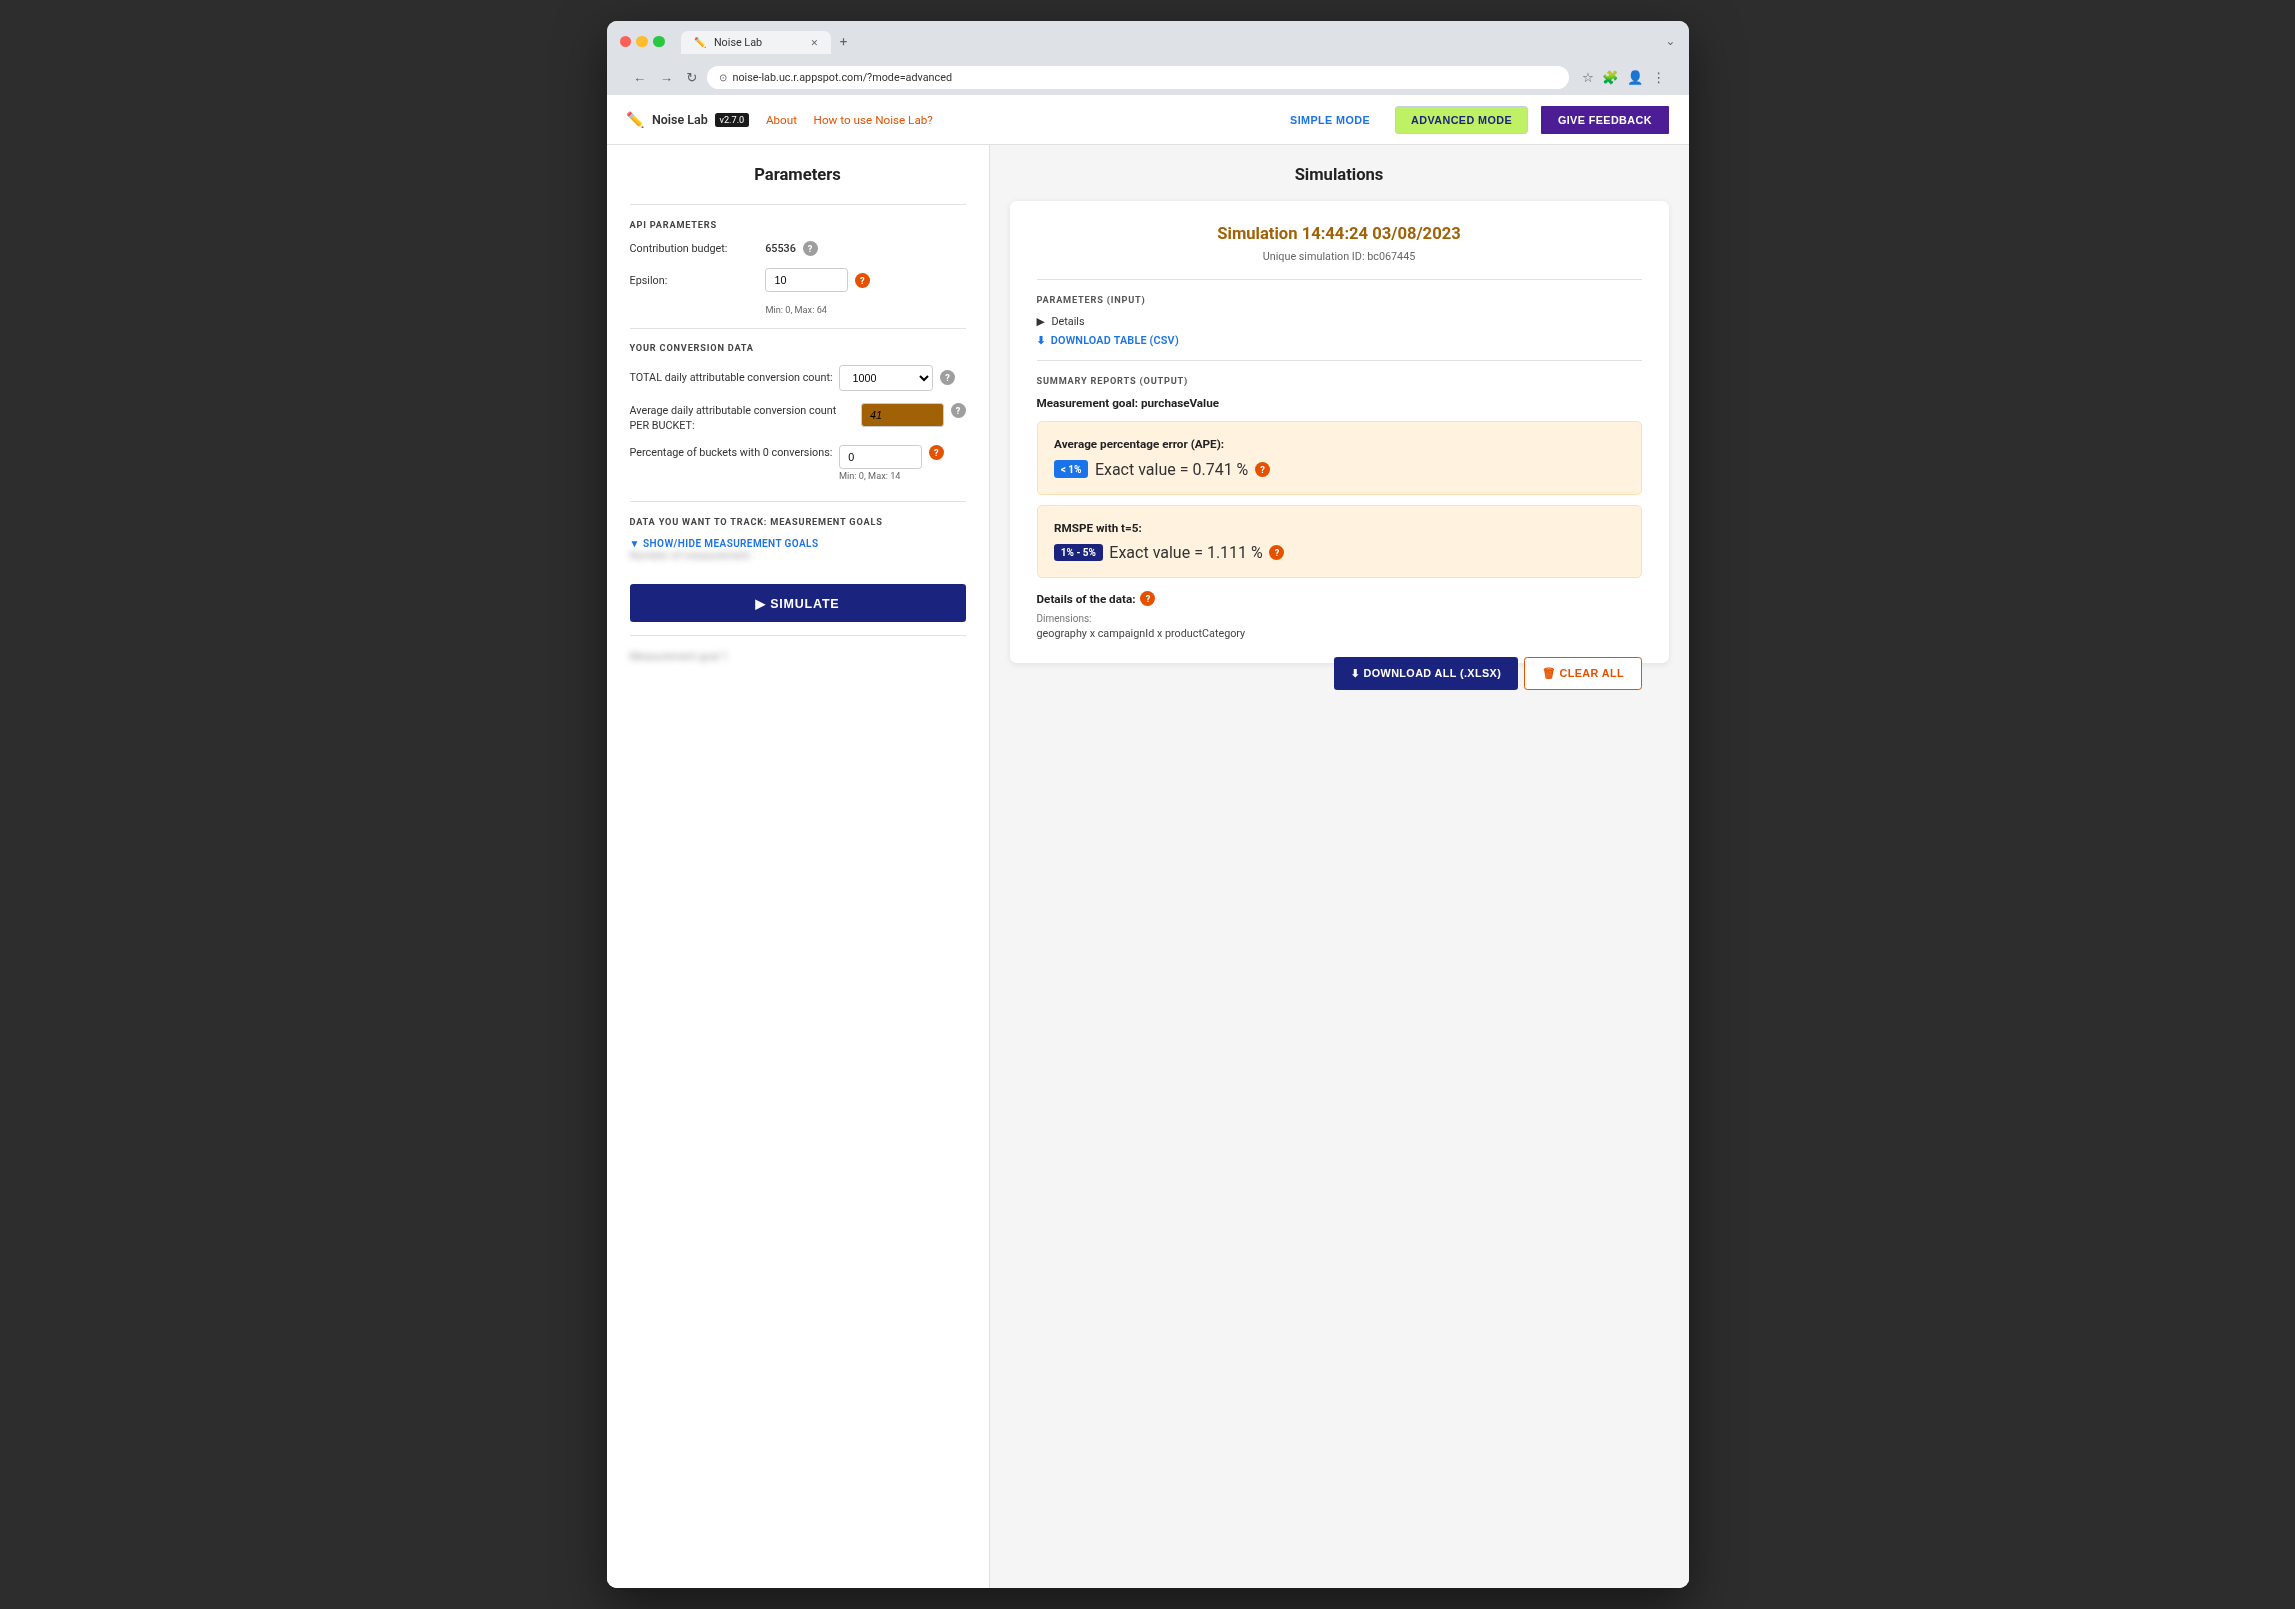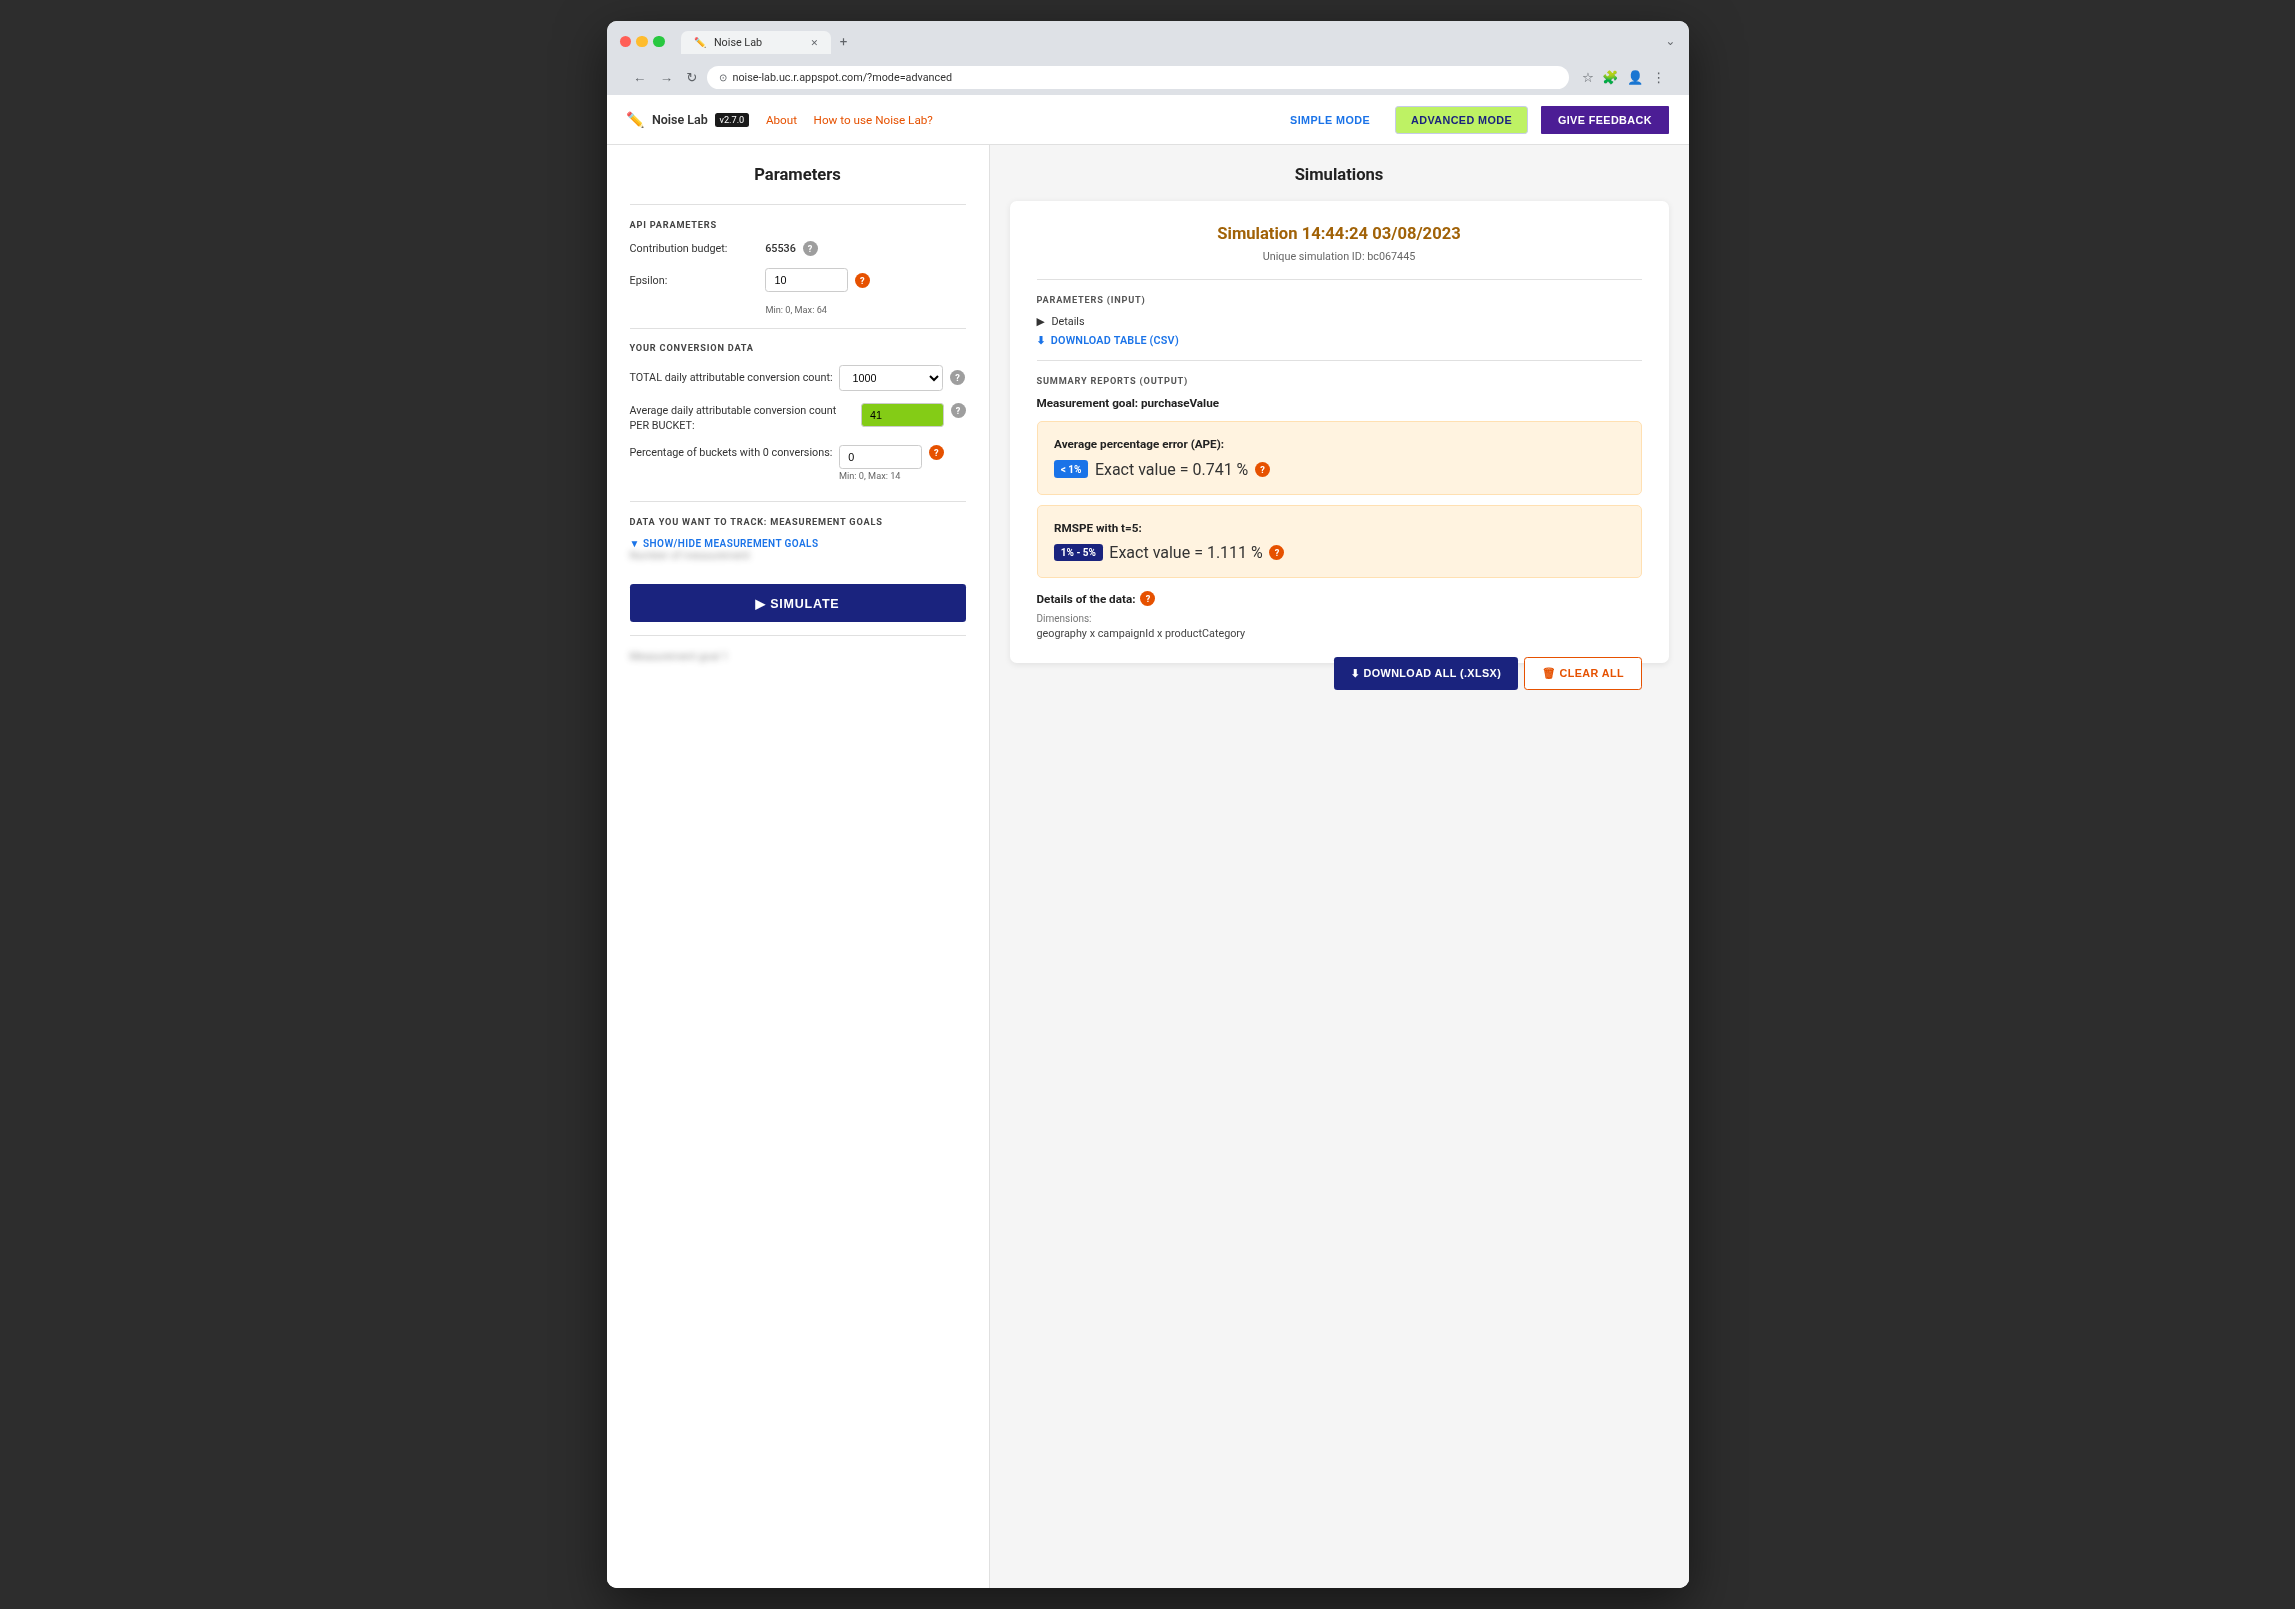--- a/index.html
+++ b/index.html
@@ -239,21 +239,21 @@
       color: #666;
       margin-top: 1.7px;
       margin-left: 136px;
       margin-bottom: 6.7px;
     }
     .param-select {
       border: 0.8px solid #ccc;
       border-radius: 3.3px;
       padding: 5px 8.3px;
       font-size: 10.8px;
-      width: 104px;
+      width: 94px;
       background: white;
       cursor: pointer;
     }
     .param-row-multi {
       display: flex;
       align-items: flex-start;
       margin-bottom: 11.7px;
       gap: 6.7px;
     }
     .param-label-multi {
@@ -543,21 +543,21 @@
         <select class="param-select">
           <option>1000</option>
           <option>500</option>
           <option>2000</option>
         </select>
         <div class="help-icon help-icon-gray">?</div>
       </div>
 
       <div class="param-row-multi">
         <span class="param-label-multi">Average daily attributable conversion count PER BUCKET:</span>
-        <input class="param-input" type="text" value="41" style="background: #84cc16;">
+        <input class="param-input" type="text" value="41" style="background: #a16207; font-style: italic;">
         <div class="help-icon help-icon-gray">?</div>
       </div>
 
       <div class="param-row-multi">
         <span class="param-label-multi">Percentage of buckets with 0 conversions:</span>
         <div>
           <input class="param-input" type="text" value="0" style="">
           <div class="param-hint" style="margin-left:0;">Min: 0, Max: 14</div>
         </div>
         <div class="help-icon">?</div>

